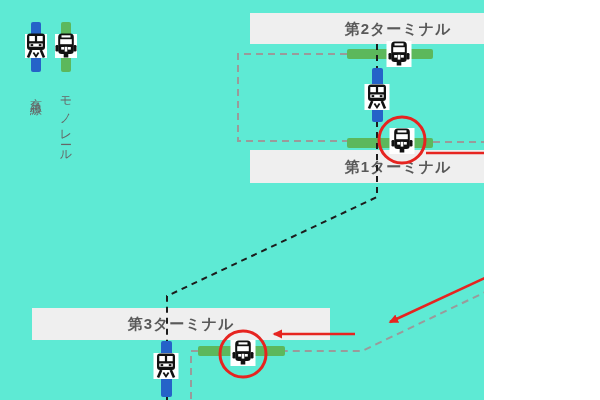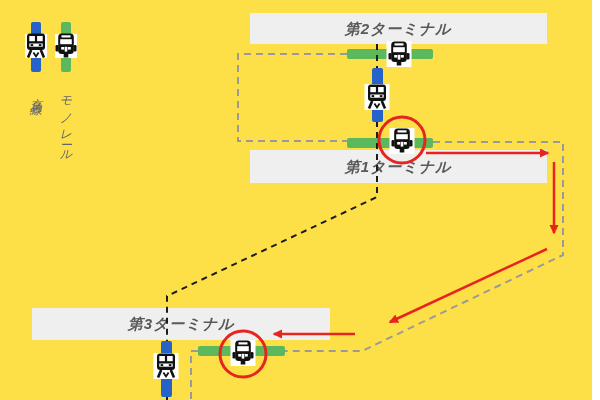--- a/index.html
+++ b/index.html
@@ -1,19 +1,18 @@
 <!DOCTYPE html>
 <html style="--keikyu-blue: #2563c8; --monorail-green: #5cb85c; --route-red: #e62420; --banner-bg: #efefef; --banner-text: #595959; --legend-text: #666666; --walkway-gray: #9a9a9a; --keikyu-path-black: #1c1c1c; --train-icon-black: #111111;"><head>
 <meta charset="utf-8">
 <style>
   html,body{margin:0;padding:0;background:#fff;}
   .stage{
-    position:relative;width:592px;height:400px;background:#fde047;overflow:hidden;
+    position:relative;width:484px;height:400px;background:#5eead4;overflow:hidden;
     font-family:"Liberation Sans",sans-serif;
-    font-style:italic;
   }
   .diagram{position:absolute;left:0;top:0;}
   svg text{font-family:"Liberation Sans",sans-serif;}
   .banner-rect{fill:var(--banner-bg,#efefef);}
   .banner-text{fill:var(--banner-text,#595959);font-size:15px;font-weight:bold;letter-spacing:1px;}
   .gray-dash{stroke:var(--walkway-gray,#9a9a9a);stroke-width:2;fill:none;stroke-dasharray:7 5;}
   .black-dash{stroke:var(--keikyu-path-black,#1c1c1c);stroke-width:2;fill:none;stroke-dasharray:6 5;}
   .green-fill{fill:var(--monorail-green,#5cb85c);}
   .blue-fill{fill:var(--keikyu-blue,#2563c8);}
   .red-stroke{stroke:var(--route-red,#e62420);fill:none;}

